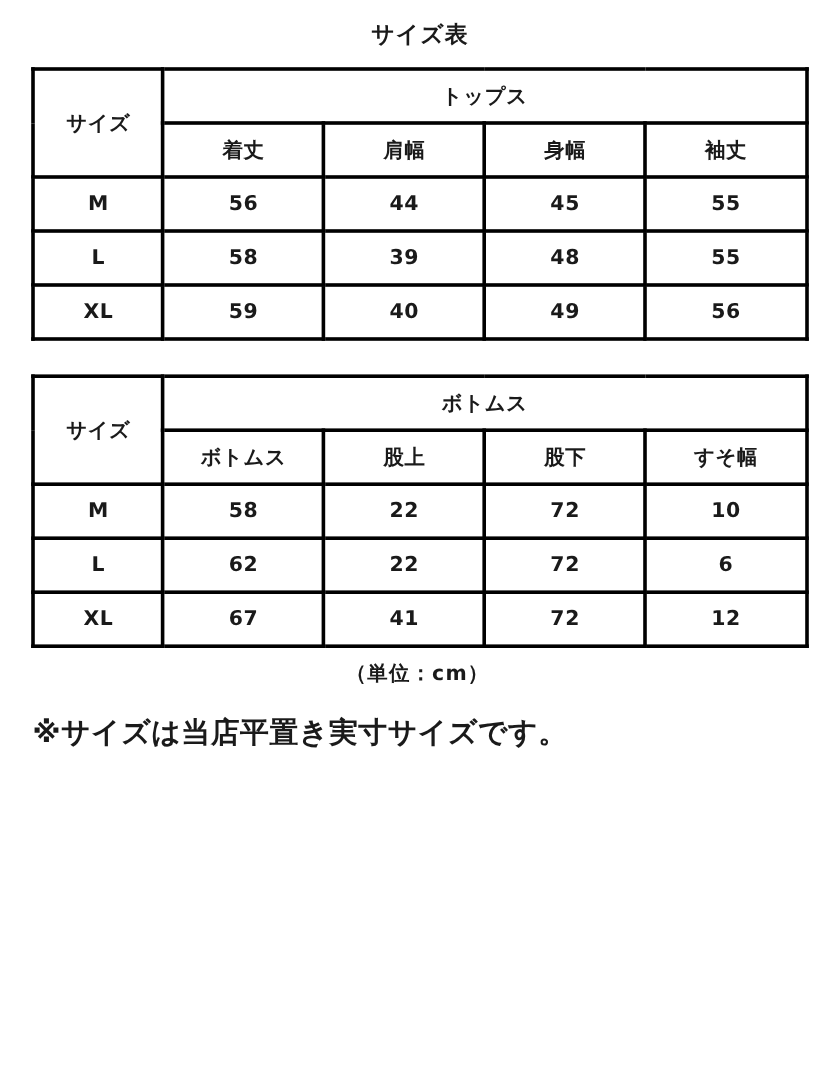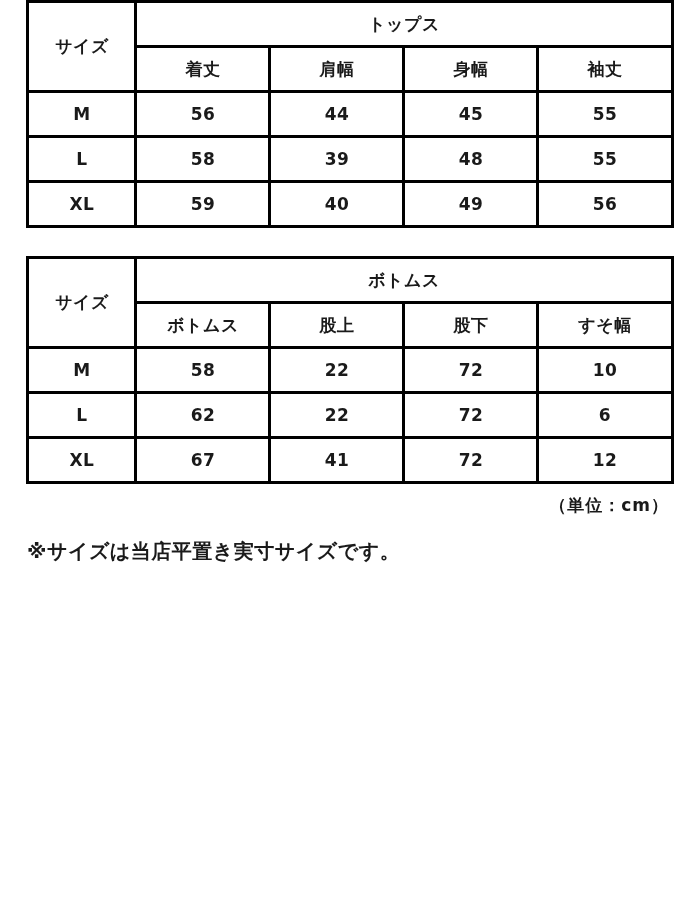--- a/index.html
+++ b/index.html
@@ -63,44 +63,45 @@
   }
   .row-grouphead td {
     height: 44px;
   }
   .table-gap {
     height: 28px;
   }
   .unit-line {
     width: 646px;
     margin: 10px auto 0 auto;
-    text-align: right;
+    text-align: center;
     font-size: 17px;
     font-weight: bold;
     letter-spacing: 1px;
     padding-right: 4px;
     box-sizing: border-box;
   }
   .notes {
     width: 646px;
     margin: 18px auto 0 auto;
-    font-size: 20px;
+    font-size: 24px;
     font-weight: bold;
     line-height: 1.65;
     letter-spacing: 0.5px;
   }
   .notes div {
     white-space: nowrap;
   }
 </style>
 </head>
 <body>
 
 <div class="page">
 
+  <div class="doc-title">サイズ表</div>
 
   <table class="size-table">
     <colgroup>
       <col class="col-size">
       <col class="col-data">
       <col class="col-data">
       <col class="col-data">
       <col class="col-data">
     </colgroup>
     <tbody>

